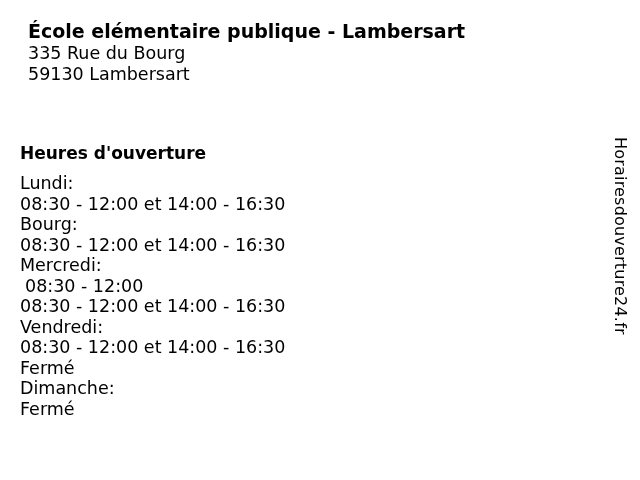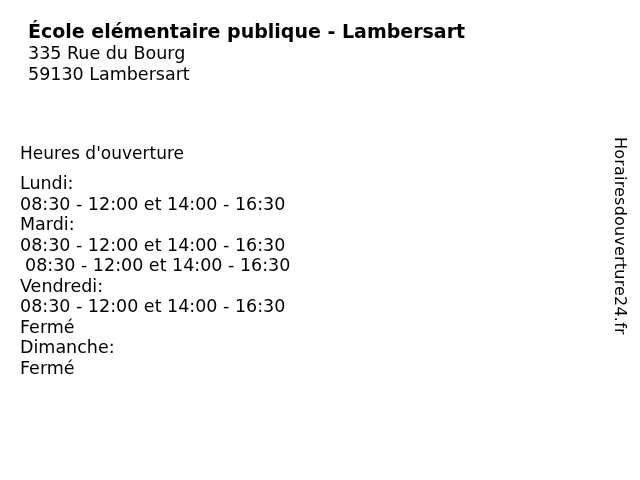--- a/index.html
+++ b/index.html
@@ -33,21 +33,21 @@
     line-height: 21px;
     white-space: nowrap;
   }
   .hours-heading {
     position: absolute;
     left: 20px;
     top: 143px;
     margin: 0;
     font-size: 17px;
     line-height: 21px;
-    font-weight: normal;
+    font-weight: bold;
     white-space: nowrap;
   }
   .hours-table {
     position: absolute;
     left: 20px;
     top: 173px;
     font-size: 17.5px;
     line-height: 20.5px;
   }
   .hours-row {
@@ -88,22 +88,26 @@
   </div>
 
   <h2 class="hours-heading">Heures d'ouverture</h2>
 
   <div class="hours-table">
     <div class="hours-row">
       <span class="day">Lundi:</span>
       <span class="time">08:30 - 12:00 et 14:00 - 16:30</span>
     </div>
     <div class="hours-row">
-      <span class="day">Mardi:</span>
+      <span class="day">Bourg:</span>
       <span class="time">08:30 - 12:00 et 14:00 - 16:30</span>
+    </div>
+    <div class="hours-row">
+      <span class="day">Mercredi:</span>
+      <span class="time">08:30 - 12:00</span>
     </div>
     <div class="hours-row">
       <span class="time">08:30 - 12:00 et 14:00 - 16:30</span>
     </div>
     <div class="hours-row">
       <span class="day">Vendredi:</span>
       <span class="time">08:30 - 12:00 et 14:00 - 16:30</span>
     </div>
     <div class="hours-row">
       <span class="time">Fermé</span>

